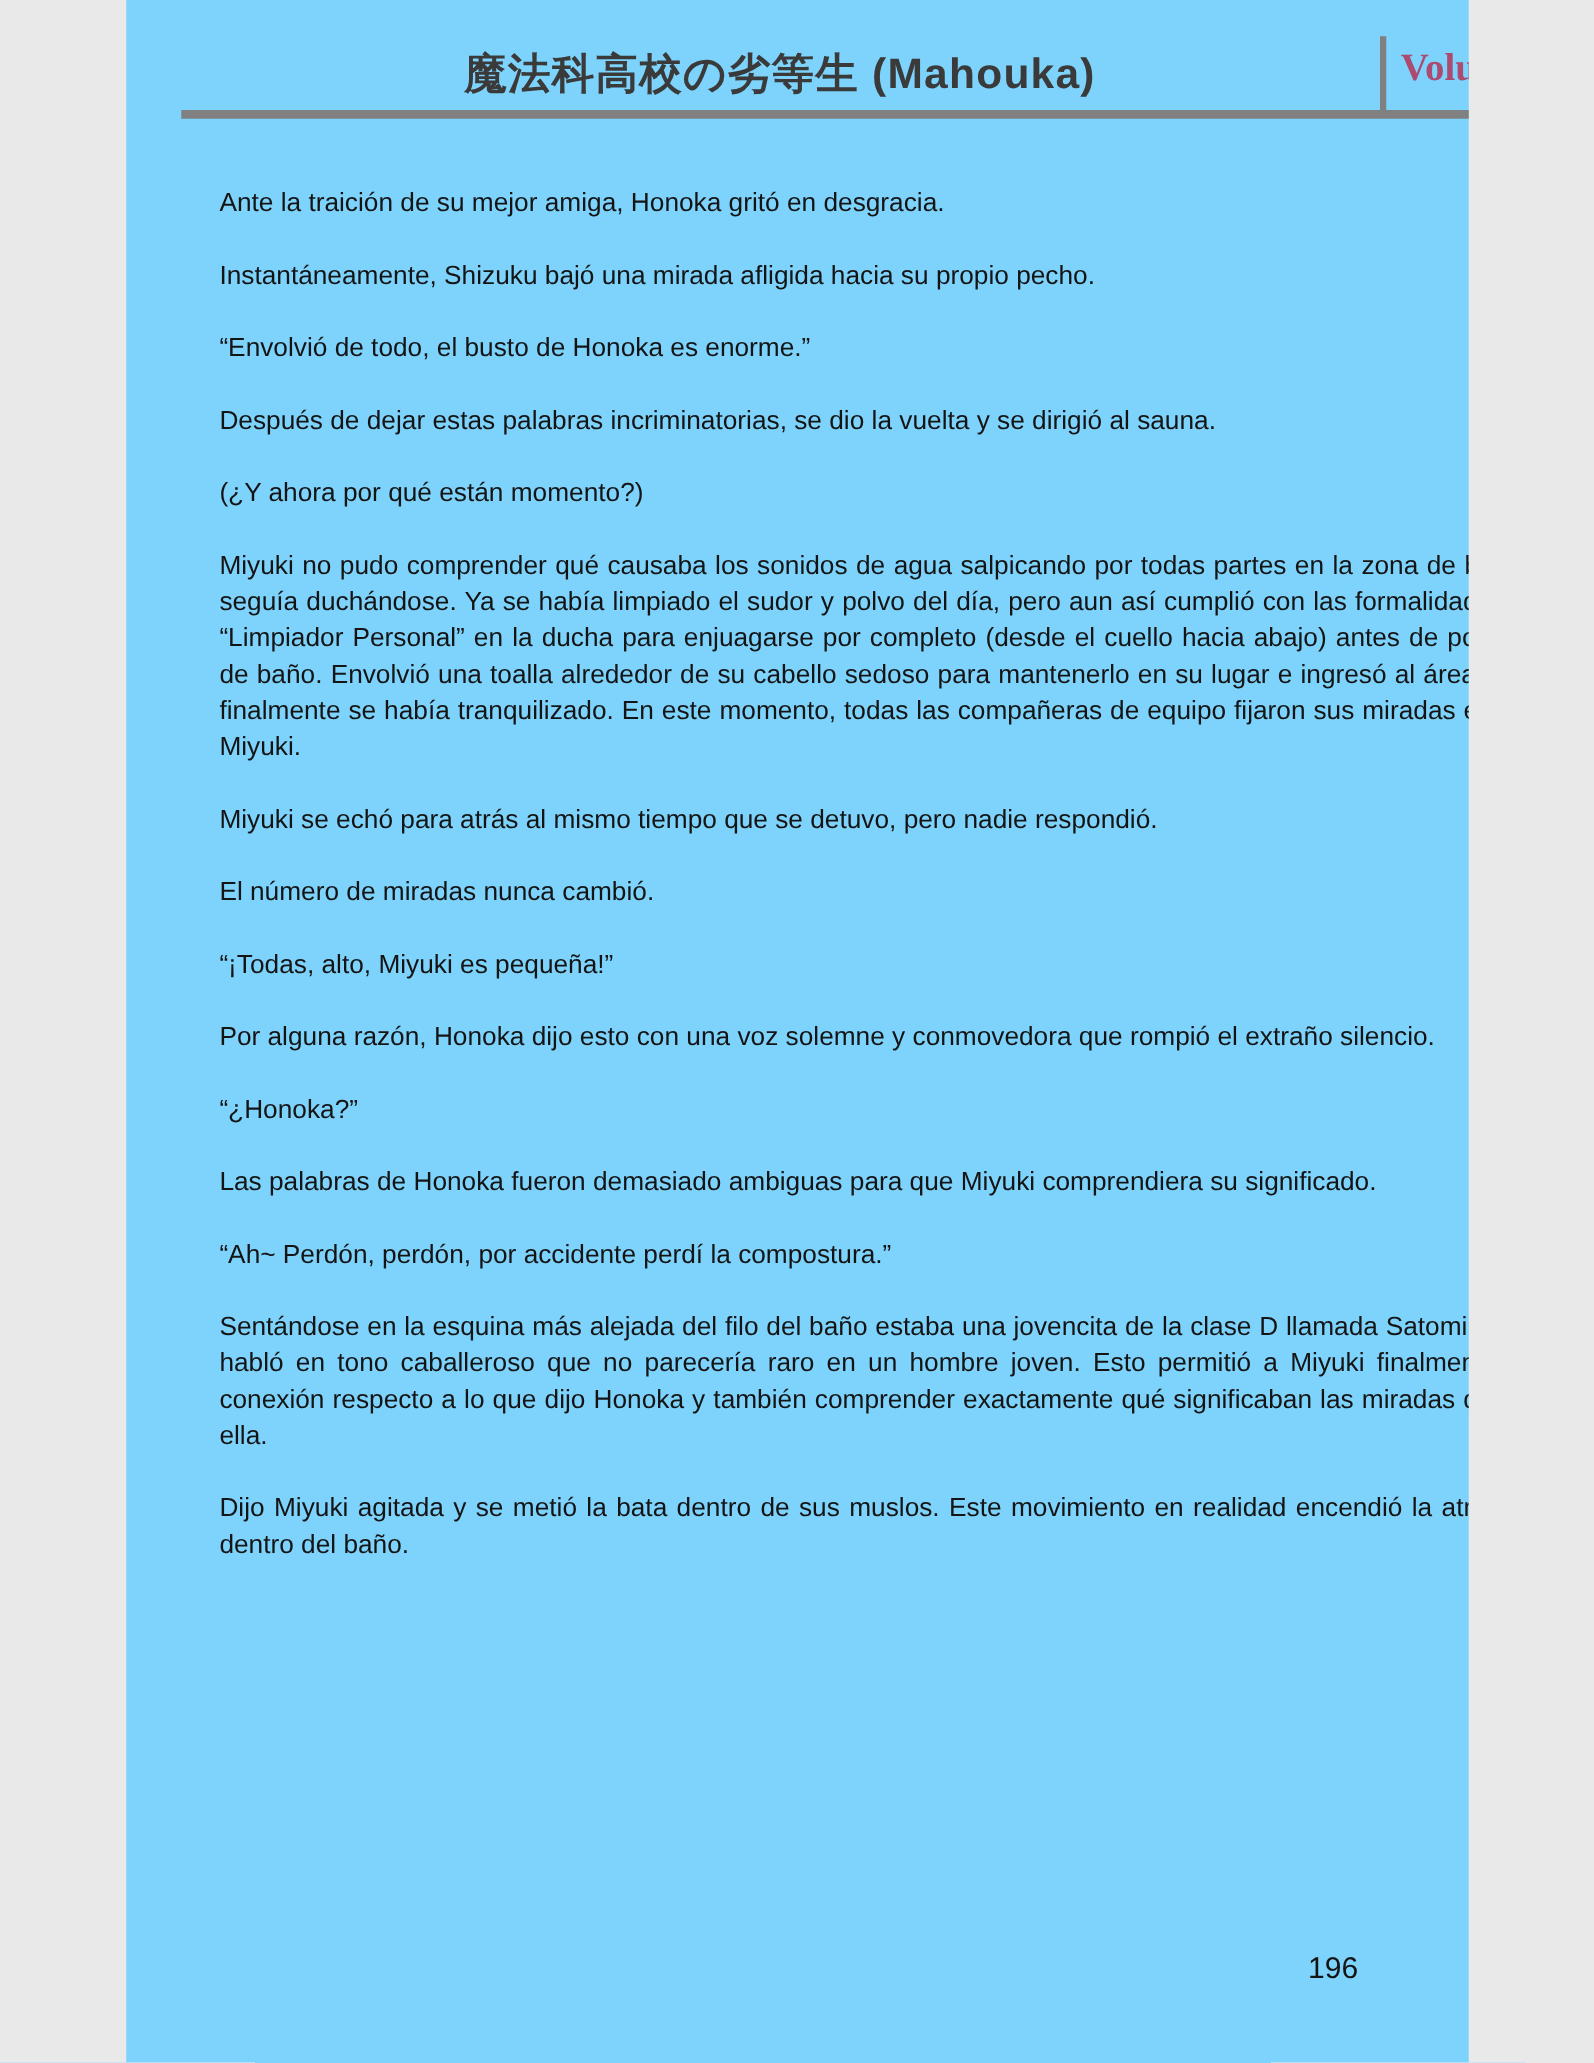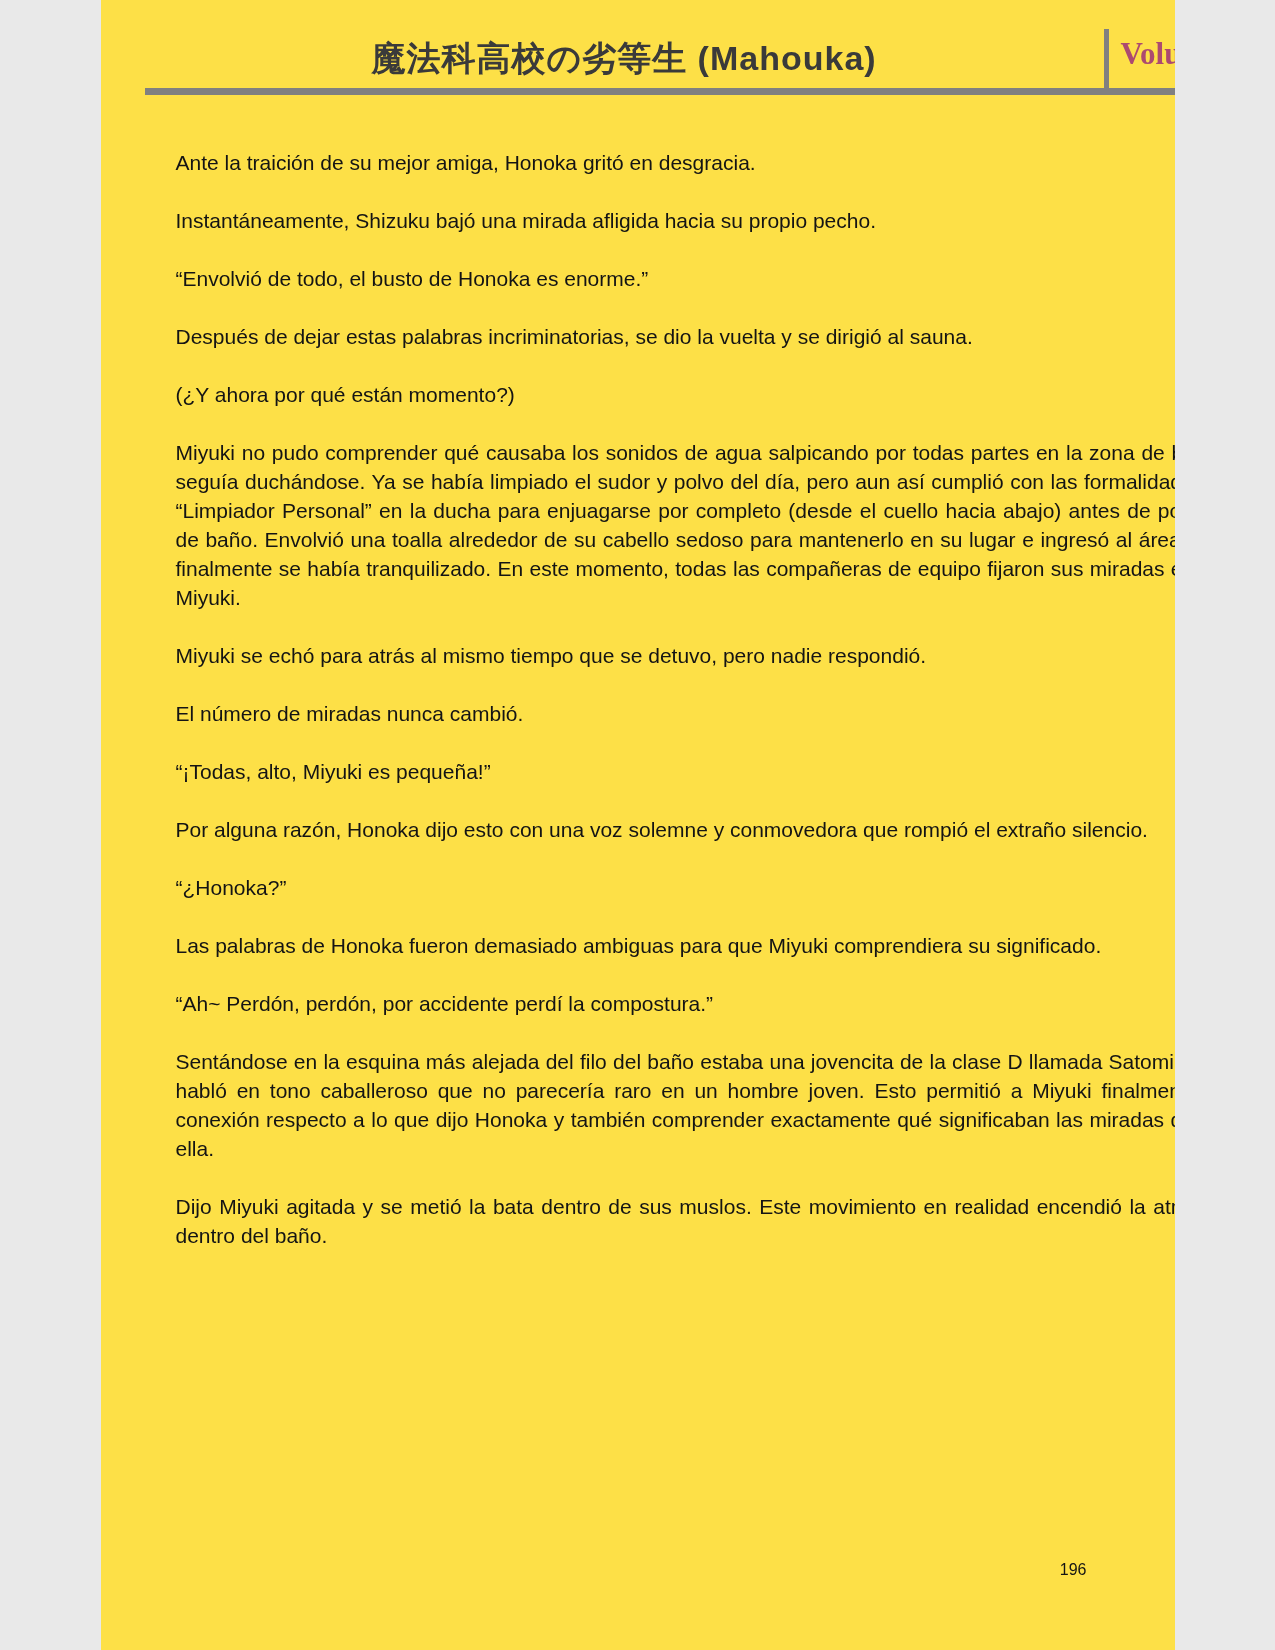--- a/index.html
+++ b/index.html
@@ -2,21 +2,21 @@
 <html><head>
 <meta charset="utf-8">
 <style>
   * { margin: 0; padding: 0; box-sizing: border-box; }
   html, body { background: #e9e9e9; }
   .page {
     position: relative;
     width: 1074px;
     height: 1650px;
     margin: 0 auto;
-    background: #fde047;
+    background: #7dd3fc;
     font-family: "Liberation Sans", "DejaVu Sans", sans-serif;
     overflow: hidden;
   }
   
   .header-title {
     position: absolute;
     left: 44px;
     top: 36px;
     width: 959px;
     text-align: center;
@@ -67,21 +67,21 @@
     margin: 0 0 29px 0;
     text-align: justify;
     text-justify: inter-word;
   }
   .page-body p.scene-gap { margin-top: 29px; }
   
   .page-number {
     position: absolute;
     right: 88px;
     top: 1561px;
-    font-size: 16px;
+    font-size: 24px;
     color: #141414;
   }
 </style>
 </head>
 <body>
 
 <div class="page">
 
   <header>
     <div class="header-title">魔法科高校の劣等生 (Mahouka)</div>

